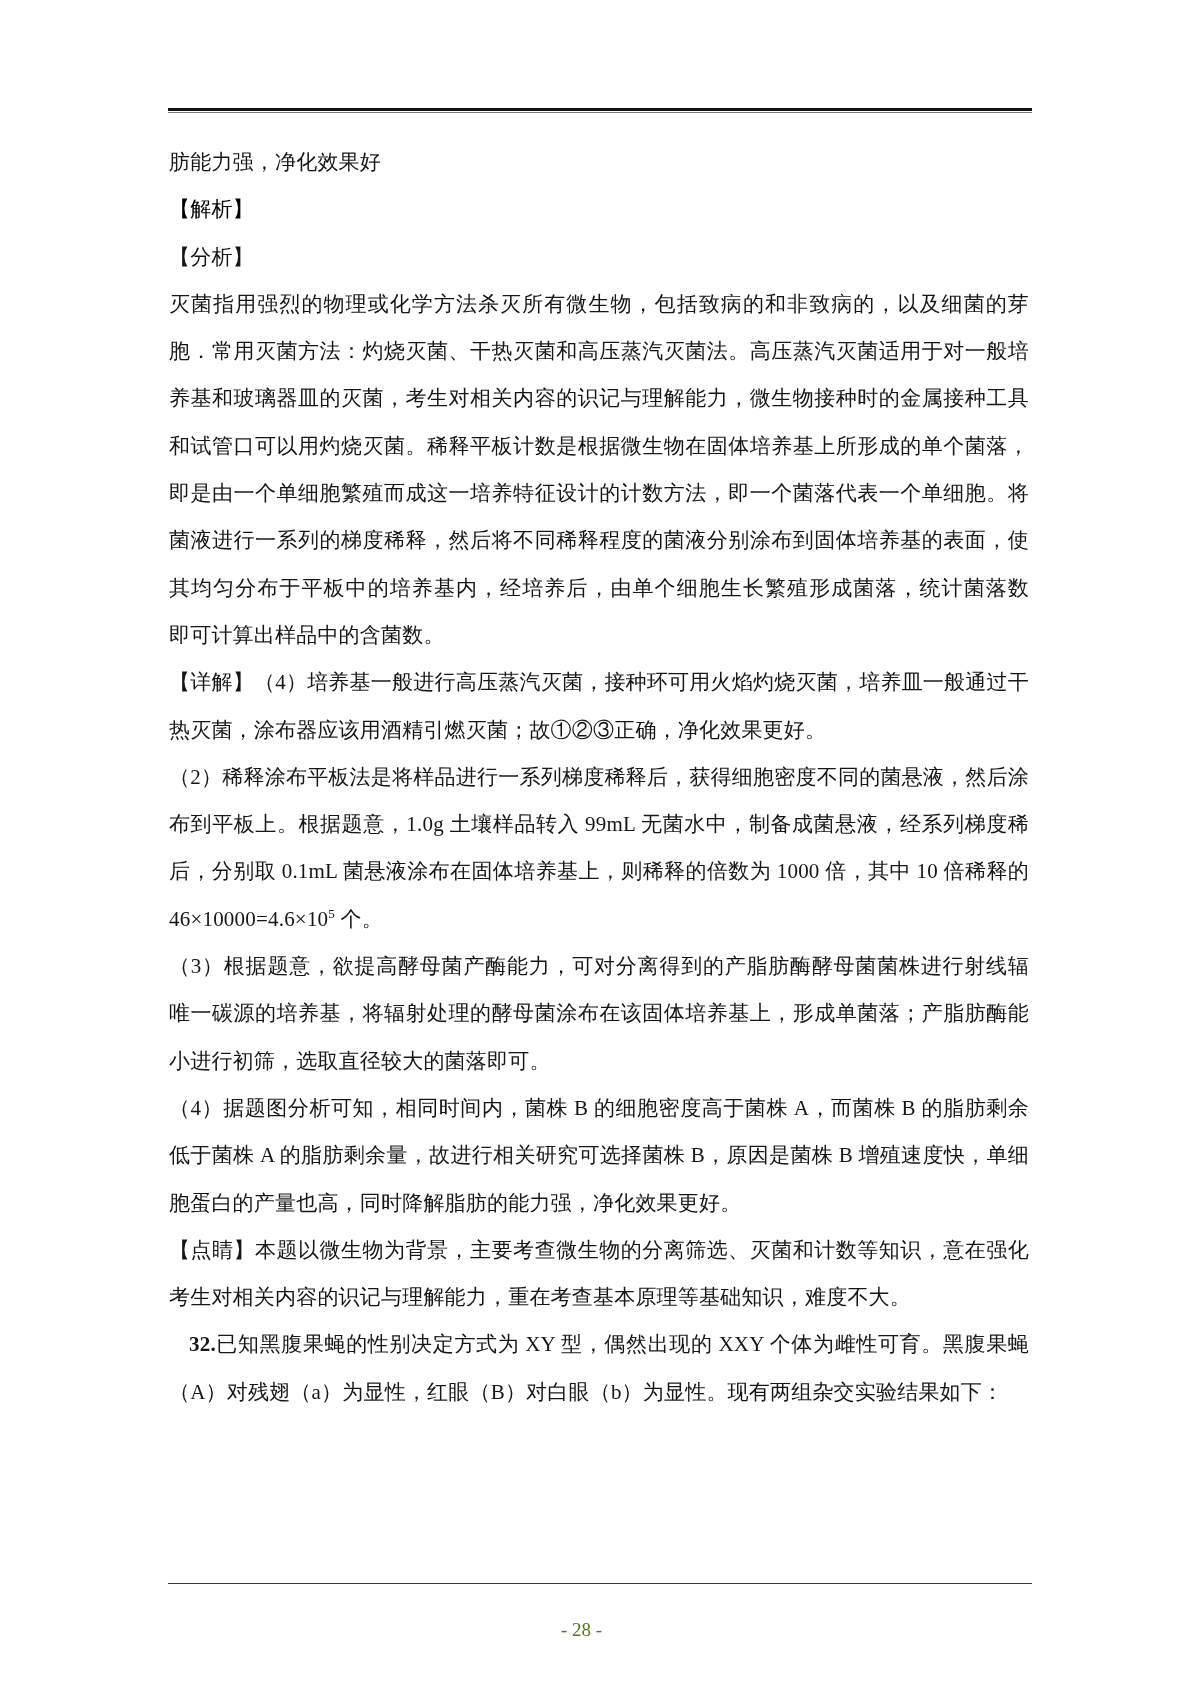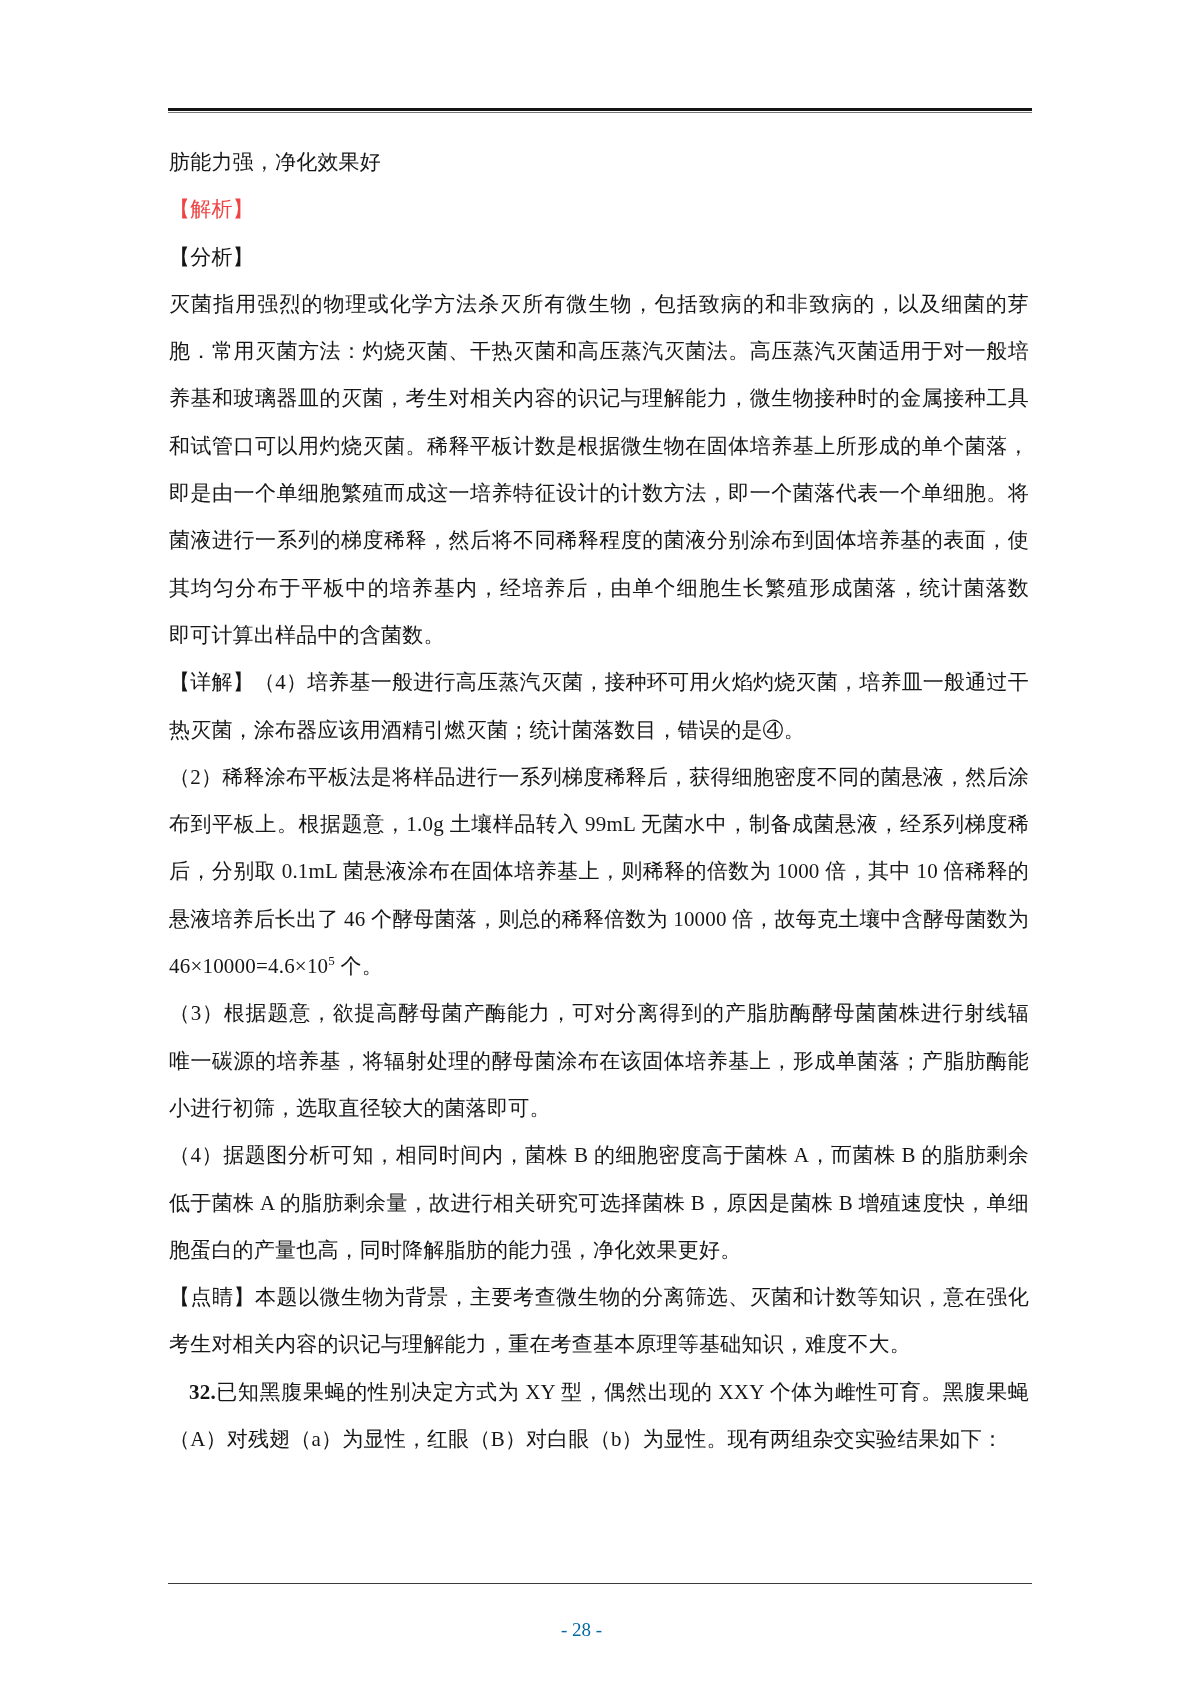--- a/index.html
+++ b/index.html
@@ -37,21 +37,21 @@
     letter-spacing: 0.2px;
     font-family: Liberation Serif, serif;
   }
   .line.j {
     white-space: normal;
     text-align: justify;
     text-align-last: justify;
     text-justify: inter-character;
     overflow: hidden;
   }
-  .blue { color: #ef4444; }
+  .blue { color: #000000; }
   .qnum { font-weight: bold; margin-left: 20px; }
   sup.exp {
     font-size: 13px;
     line-height: 0;
     vertical-align: super;
   }
   .footer-rule {
     position: absolute;
     left: 168px;
     width: 864px;
@@ -60,21 +60,21 @@
     border-top: 1px solid #3a3a3a;
   }
   .page-number {
     position: absolute;
     left: 0;
     width: 1163px;
     top: 1616px;
     text-align: center;
     font-size: 19px;
     line-height: 28px;
-    color: #0369a1;
+    color: #4d7c0f;
   }
 </style>
 </head>
 <body>
 
 <div class="page">
 
   <div class="header-rule"></div>
 
   <div class="content">
@@ -83,25 +83,24 @@
     <div class="line">【分析】</div>
     <div class="line j">灭菌指用强烈的物理或化学方法杀灭所有微生物，包括致病的和非致病的，以及细菌的芽</div>
     <div class="line j">胞．常用灭菌方法：灼烧灭菌、干热灭菌和高压蒸汽灭菌法。高压蒸汽灭菌适用于对一般培</div>
     <div class="line j">养基和玻璃器皿的灭菌，考生对相关内容的识记与理解能力，微生物接种时的金属接种工具</div>
     <div class="line j">和试管口可以用灼烧灭菌。稀释平板计数是根据微生物在固体培养基上所形成的单个菌落，</div>
     <div class="line j">即是由一个单细胞繁殖而成这一培养特征设计的计数方法，即一个菌落代表一个单细胞。将</div>
     <div class="line j">菌液进行一系列的梯度稀释，然后将不同稀释程度的菌液分别涂布到固体培养基的表面，使</div>
     <div class="line j">其均匀分布于平板中的培养基内，经培养后，由单个细胞生长繁殖形成菌落，统计菌落数目，</div>
     <div class="line">即可计算出样品中的含菌数。</div>
     <div class="line j">【详解】（4）培养基一般进行高压蒸汽灭菌，接种环可用火焰灼烧灭菌，培养皿一般通过干</div>
-    <div class="line">热灭菌，涂布器应该用酒精引燃灭菌；统计菌落数目，错误的是④。</div>
+    <div class="line">热灭菌，涂布器应该用酒精引燃灭菌；故①②③正确，净化效果更好。</div>
     <div class="line j">（2）稀释涂布平板法是将样品进行一系列梯度稀释后，获得细胞密度不同的菌悬液，然后涂</div>
     <div class="line j">布到平板上。根据题意，1.0g 土壤样品转入 99mL 无菌水中，制备成菌悬液，经系列梯度稀释</div>
     <div class="line j">后，分别取 0.1mL 菌悬液涂布在固体培养基上，则稀释的倍数为 1000 倍，其中 10 倍稀释的菌</div>
-    <div class="line j">悬液培养后长出了 46 个酵母菌落，则总的稀释倍数为 10000 倍，故每克土壤中含酵母菌数为</div>
     <div class="line"><span>46×10000=4.6×10</span><sup class="exp">5</sup><span> 个。</span></div>
     <div class="line j">（3）根据题意，欲提高酵母菌产酶能力，可对分离得到的产脂肪酶酵母菌菌株进行射线辐射，</div>
     <div class="line j">唯一碳源的培养基，将辐射处理的酵母菌涂布在该固体培养基上，形成单菌落；产脂肪酶能</div>
     <div class="line">小进行初筛，选取直径较大的菌落即可。</div>
     <div class="line j">（4）据题图分析可知，相同时间内，菌株 B 的细胞密度高于菌株 A，而菌株 B 的脂肪剩余量</div>
     <div class="line j">低于菌株 A 的脂肪剩余量，故进行相关研究可选择菌株 B，原因是菌株 B 增殖速度快，单细</div>
     <div class="line">胞蛋白的产量也高，同时降解脂肪的能力强，净化效果更好。</div>
     <div class="line j">【点睛】本题以微生物为背景，主要考查微生物的分离筛选、灭菌和计数等知识，意在强化</div>
     <div class="line">考生对相关内容的识记与理解能力，重在考查基本原理等基础知识，难度不大。</div>
     <div class="line j"><span class="qnum">32.</span><span>已知黑腹果蝇的性别决定方式为 XY 型，偶然出现的 XXY 个体为雌性可育。黑腹果蝇长翅</span></div>

